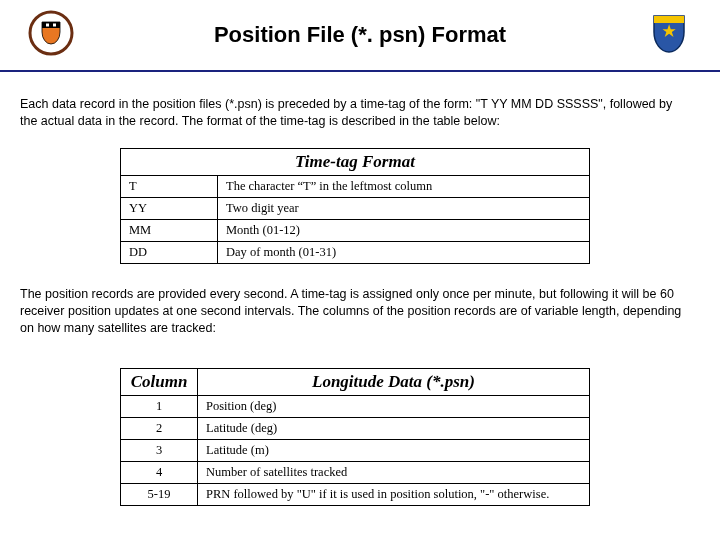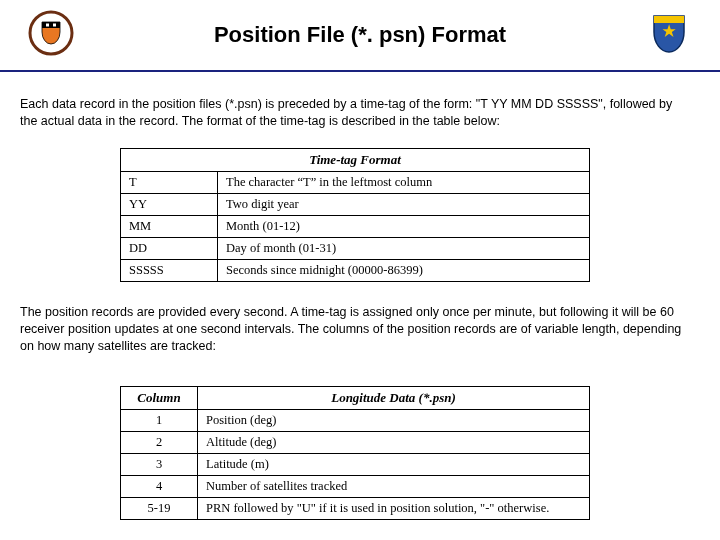--- a/index.html
+++ b/index.html
@@ -60,21 +60,21 @@
     border: 1px solid #000;
     padding: 3px 8px;
     text-align: left;
     font-weight: normal;
   }
   .hcell {
     font-weight: bold;
     text-align: center;
     font-style: italic;
     font-family: "Times New Roman", Times, serif;
-    font-size: 13px;
+    font-size: 17px;
   }
   .serif {
     font-family: "Times New Roman", Times, serif;
     font-size: 12.5px;
   }
   .col-narrow { width: 80px; }
   .col-num { width: 60px; text-align: center; }
 </style>
 </head>
 <body>
@@ -118,42 +118,38 @@
         <td class="serif">Two digit year</td>
       </tr>
       <tr>
         <td class="serif col-narrow">MM</td>
         <td class="serif">Month (01-12)</td>
       </tr>
       <tr>
         <td class="serif col-narrow">DD</td>
         <td class="serif">Day of month (01-31)</td>
       </tr>
-      <tr>
-        <td class="serif col-narrow">SSSSS</td>
-        <td class="serif">Seconds since midnight (00000-86399)</td>
-      </tr>
     </tbody>
       </table>
 
     <p class="para para2">The position records are provided every second. A time-tag is assigned only once per minute, but following it will be 60 receiver position updates at one second intervals. The columns of the position records are of variable length, depending on how many satellites are tracked:</p>
 
     <table class="tbl2">
       <tbody>
           <tr>
         <td class="hcell" style="width:60px;">Column</td>
         <td class="hcell">Longitude Data (*.psn)</td>
       </tr>
       <tr>
         <td class="serif col-num">1</td>
         <td class="serif">Position (deg)</td>
       </tr>
       <tr>
         <td class="serif col-num">2</td>
-        <td class="serif">Altitude (deg)</td>
+        <td class="serif">Latitude (deg)</td>
       </tr>
       <tr>
         <td class="serif col-num">3</td>
         <td class="serif">Latitude (m)</td>
       </tr>
       <tr>
         <td class="serif col-num">4</td>
         <td class="serif">Number of satellites tracked</td>
       </tr>
       <tr>

